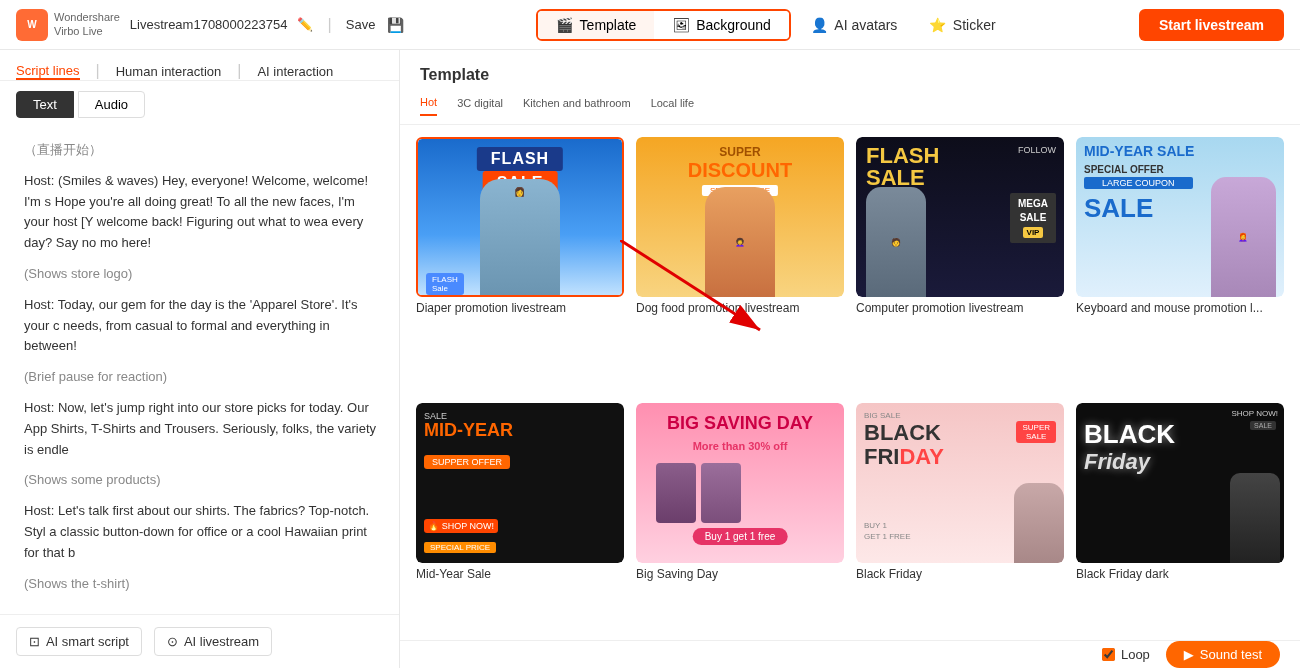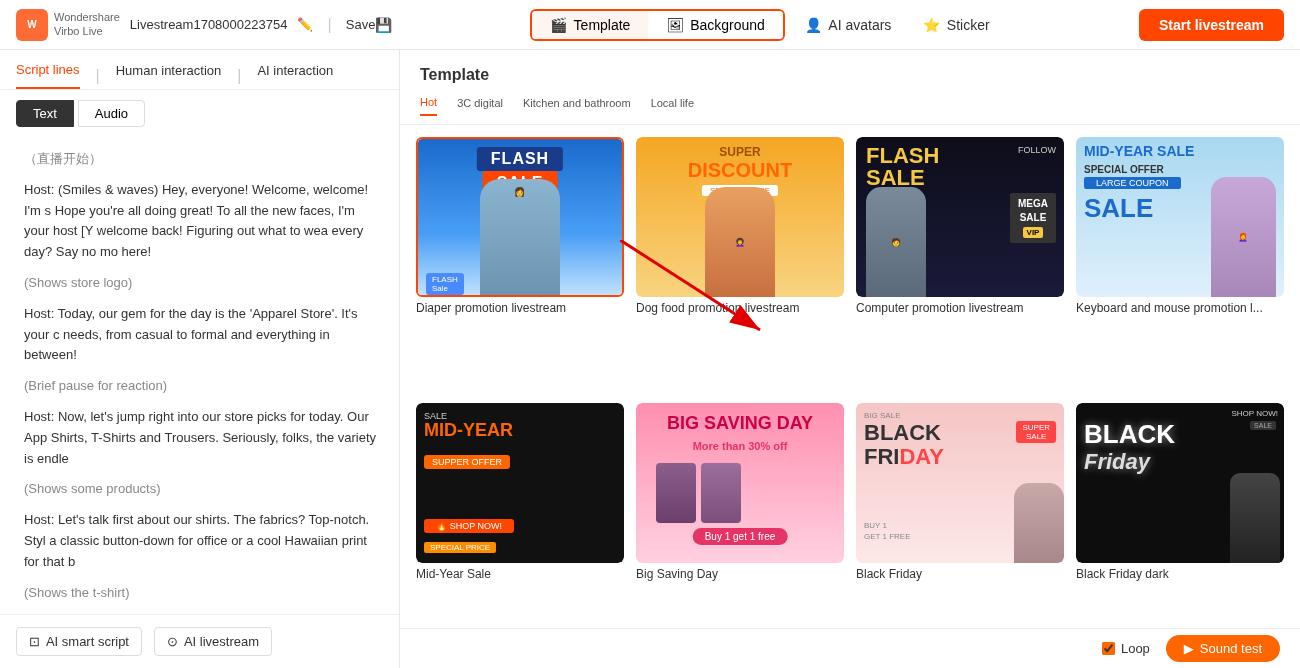--- a/index.html
+++ b/index.html
@@ -11,40 +11,40 @@
       height: 50px; padding: 0 16px; border-bottom: 1px solid #e8e8e8;
       justify-content: space-between;
     }
     .topbar-left { display: flex; align-items: center; gap: 10px; }
     .brand-logo { display: flex; align-items: center; gap: 6px; }
     .brand-icon { width: 32px; height: 32px; background: #ff6b35; border-radius: 6px; display: flex; align-items: center; justify-content: center; color: white; font-size: 10px; font-weight: bold; }
     .brand-name { font-size: 13px; font-weight: 600; color: #333; line-height: 1.2; }
     .brand-name span { display: block; font-size: 11px; color: #666; font-weight: 400; }
     .stream-id { font-size: 13px; color: #333; display: flex; align-items: center; gap: 6px; }
     .divider { color: #ccc; margin: 0 4px; }
-    .save-btn { display: flex; align-items: center; gap: 0; font-size: 13px; color: #333; cursor: pointer; }
+    .save-btn { display: flex; align-items: center; gap: 12px; font-size: 13px; color: #333; cursor: pointer; }
     .topbar-center { display: flex; align-items: center; gap: 8px; }
     .tab-group { display: flex; border: 2px solid #ff4500; border-radius: 6px; overflow: hidden; }
     .tab-btn {
       display: flex; align-items: center; gap: 6px;
       padding: 6px 18px; font-size: 14px; cursor: pointer; border: none; background: transparent;
     }
     .tab-btn-template { background: #fff5f0; }
     .tab-btn-bg { background: #fff; }
     .nav-item { display: flex; align-items: center; gap: 6px; font-size: 14px; color: #333; cursor: pointer; padding: 6px 12px; }
     .topbar-right {}
     .start-btn { background: #ff4500; color: white; border: none; border-radius: 6px; padding: 8px 20px; font-size: 14px; font-weight: 600; cursor: pointer; }
 
     
     .main { display: flex; height: calc(668px - 50px); }
 
     
     .left-panel { width: 400px; background: #fff; border-right: 1px solid #e8e8e8; display: flex; flex-direction: column; }
     .script-nav { display: flex; align-items: center; padding: 12px 16px 0; gap: 16px; border-bottom: 1px solid #eee; }
-    .script-nav a { font-size: 13px; color: #333; text-decoration: none; padding-bottom: 10px; }
+    .script-nav a { font-size: 13px; color: #333; text-decoration: none; }
     .script-nav a.active { color: #ff4500; border-bottom: 2px solid #ff4500; }
     .script-nav .separator { color: #ccc; }
     .tab-pills { display: flex; gap: 4px; padding: 10px 16px; }
     .pill { padding: 5px 16px; font-size: 13px; border: 1px solid #ddd; cursor: pointer; background: #fff; }
     .pill:first-child { border-radius: 4px 0 0 4px; }
     .pill:last-child { border-radius: 0 4px 4px 0; }
     .pill.active { background: #333; color: #fff; border-color: #333; }
     .script-content { flex: 1; overflow-y: auto; padding: 12px 16px; font-size: 13px; color: #333; line-height: 1.6; margin-left: 8px; }
     .script-content p { margin-bottom: 10px; }
     .script-content .gray { color: #888; }
@@ -63,21 +63,21 @@
     .template-cats { display: flex; gap: 20px; align-items: center; }
     .cat-item { font-size: 11px; color: #555; cursor: pointer; padding-bottom: 6px; }
     .cat-item.active { color: #ff4500; border-bottom: 2px solid #ff4500; }
     .template-grid { flex: 1; overflow-y: auto; padding: 12px 16px; display: grid; grid-template-columns: repeat(4, 1fr); gap: 12px; }
     .template-card { cursor: pointer; }
     .template-img { width: 100%; height: 160px; border-radius: 6px; object-fit: cover; overflow: hidden; position: relative; }
     .template-img.selected { border: 2px solid #ff4500; }
     .template-label { font-size: 12px; color: #333; margin-top: 4px; white-space: nowrap; overflow: hidden; text-overflow: ellipsis; }
 
     
-    .bottom-bar { position: absolute; bottom: 0; left: 0; right: 0; background: #fff; border-top: 1px solid #eee; display: flex; align-items: center; padding: 0 20px; height: 40px; gap: 16px; }
+    .bottom-bar { position: absolute; bottom: 0; left: 0; right: 0; background: #fff; border-top: 1px solid #eee; display: flex; align-items: center; padding: 0 20px; height: 28px; gap: 16px; }
     .loop-btn { display: flex; align-items: center; gap: 6px; font-size: 13px; color: #333; cursor: pointer; }
     .sound-btn { background: #ff6600; color: #fff; border: none; border-radius: 20px; padding: 6px 18px; font-size: 13px; cursor: pointer; display: flex; align-items: center; gap: 6px; }
 
     
     .pencil-icon { font-size: 13px; color: #888; cursor: pointer; }
     .save-icon { font-size: 14px; color: #888; }
 
     
     .red-arrow { position: absolute; left: 280px; top: 195px; pointer-events: none; z-index: 100; }
   </style>
@@ -215,37 +215,37 @@
               </div>
             </div>
           </div>
           <div class="template-label">Computer promotion livestream</div>
         </div>
 
         <div class="template-card">
           <div class="template-img">
             <div style="width:100%; height:160px; background: linear-gradient(180deg, #a8d8f0 0%, #e0f0fc 100%); border-radius: 6px; position: relative; overflow: hidden;">
               <div style="position:absolute; top:6px; left:8px; color:#1a6bcc; font-weight:900; font-size:14px; line-height:1.2;">MID-YEAR SALE<br><span style="font-size:10px; color:#333;">SPECIAL OFFER</span></div>
-              <div style="position:absolute; top:40px; left:8px; background:#1a6bcc; color:#fff; font-size:9px; padding:1px 12px; border-radius:2px;">LARGE COUPON</div>
+              <div style="position:absolute; top:40px; left:8px; background:#1a6bcc; color:#fff; font-size:9px; padding:1px 18px; border-radius:2px;">LARGE COUPON</div>
               <div style="position:absolute; top:56px; left:8px; color:#1a6bcc; font-weight:900; font-size:26px;">SALE</div>
               <div style="position:absolute; bottom:0; right:8px; width:65px; height:120px;">
                 <div style="width:65px; height:120px; background: linear-gradient(180deg, #c8a8d8 0%, #a888b8 100%); border-radius: 15px 15px 0 0; display:flex; align-items:center; justify-content:center; color:#888; font-size:8px;">👩‍🦰</div>
               </div>
             </div>
           </div>
           <div class="template-label">Keyboard and mouse promotion l...</div>
         </div>
 
         <div class="template-card">
           <div class="template-img">
             <div style="width:100%; height:160px; background: #111; border-radius: 6px; position: relative; overflow: hidden;">
               <div style="position:absolute; top:8px; left:8px; color:#ccc; font-size:9px;">SALE</div>
               <div style="position:absolute; top:18px; left:8px; color:#ff6600; font-weight:900; font-size:18px; line-height:1;">MID-YEAR</div>
               <div style="position:absolute; top:52px; left:8px; background:#ff6600; color:#fff; font-size:9px; padding:2px 8px; border-radius:3px; white-space:nowrap;">SUPPER OFFER</div>
-              <div style="position:absolute; bottom:30px; left:8px; background:#ff4500; color:#fff; font-size:9px; padding:2px 12px; border-radius:3px; white-space:nowrap; display:flex; align-items:center; gap:4px;">🔥 SHOP NOW!</div>
+              <div style="position:absolute; bottom:30px; left:8px; background:#ff4500; color:#fff; font-size:9px; padding:2px 4px; border-radius:3px; white-space:nowrap; display:flex; align-items:center; gap:4px;">🔥 SHOP NOW!</div>
               <div style="position:absolute; bottom:10px; left:8px; background:#ff8c00; color:#fff; font-size:8px; padding:1px 6px; border-radius:2px;">SPECIAL PRICE</div>
             </div>
           </div>
           <div class="template-label">Mid-Year Sale</div>
         </div>
 
         <div class="template-card">
           <div class="template-img">
             <div style="width:100%; height:160px; background: linear-gradient(180deg, #ff8fb0 0%, #ffd0e0 100%); border-radius: 6px; position: relative; overflow: hidden;">
               <div style="position:absolute; top:10px; left:50%; transform:translateX(-50%); color:#cc0044; font-weight:900; font-size:18px; text-align:center; white-space:nowrap; line-height:1.2;">BIG SAVING DAY<br><span style="font-size:11px; color:#e63366;">More than 30% off</span></div>

